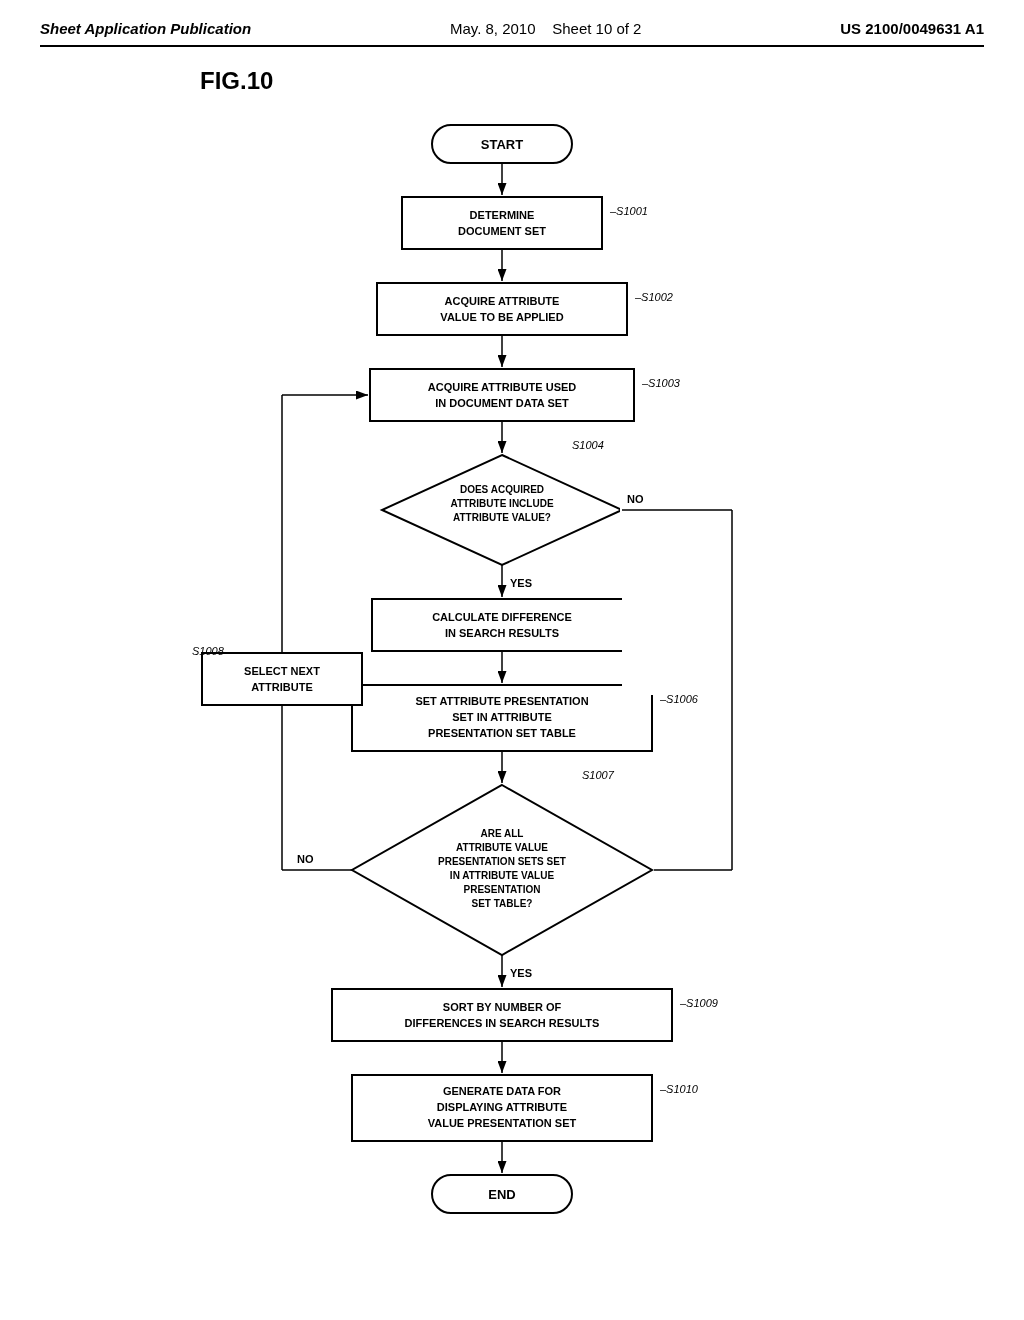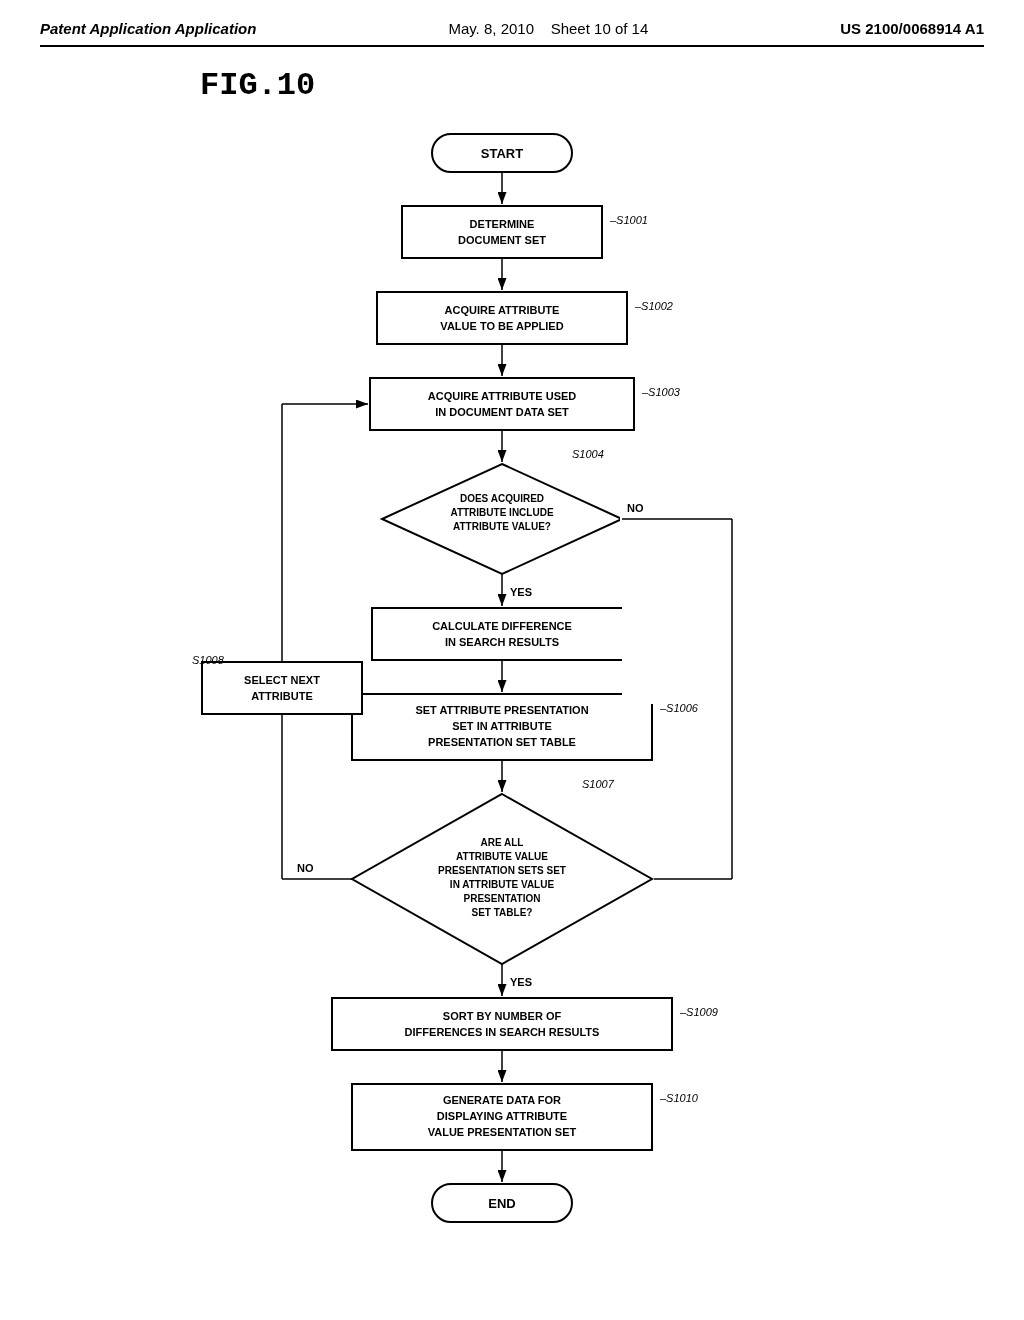--- a/index.html
+++ b/index.html
@@ -41,40 +41,39 @@
     }
     
     .diagram-area {
       display: flex;
       flex-direction: column;
       align-items: center;
       position: relative;
       margin-top: 10px;
     }
     .fig-title {
-      font-size: 32px;
+      font-size: 24px;
       font-weight: bold;
       margin-bottom: 20px;
       align-self: flex-start;
       margin-left: 160px;
-      font-family: Liberation Mono, monospace;
     }
   </style>
 </head>
 <body>
 
 <div class="page">
 
   <div class="header">
-    <div class="header-left">Patent Application Application</div>
+    <div class="header-left">Sheet Application Publication</div>
     <div class="header-center">
       <span>May. 8, 2010</span>&nbsp;&nbsp;&nbsp;
-      <span>Sheet 10 of 14</span>
+      <span>Sheet 10 of 2</span>
     </div>
-    <div class="header-right">US 2100/0068914 A1</div>
+    <div class="header-right">US 2100/0049631 A1</div>
   </div>
 
   <div class="diagram-area">
     <div class="fig-title">FIG.10</div>
 
     <svg width="700" height="1120" viewBox="0 0 700 1120" style="overflow:visible;">
       <defs>
         <marker id="arrowhead" markerWidth="8" markerHeight="6" refX="8" refY="3" orient="auto">
           <polygon points="0 0, 8 3, 0 6" fill="#000"></polygon>
         </marker>

